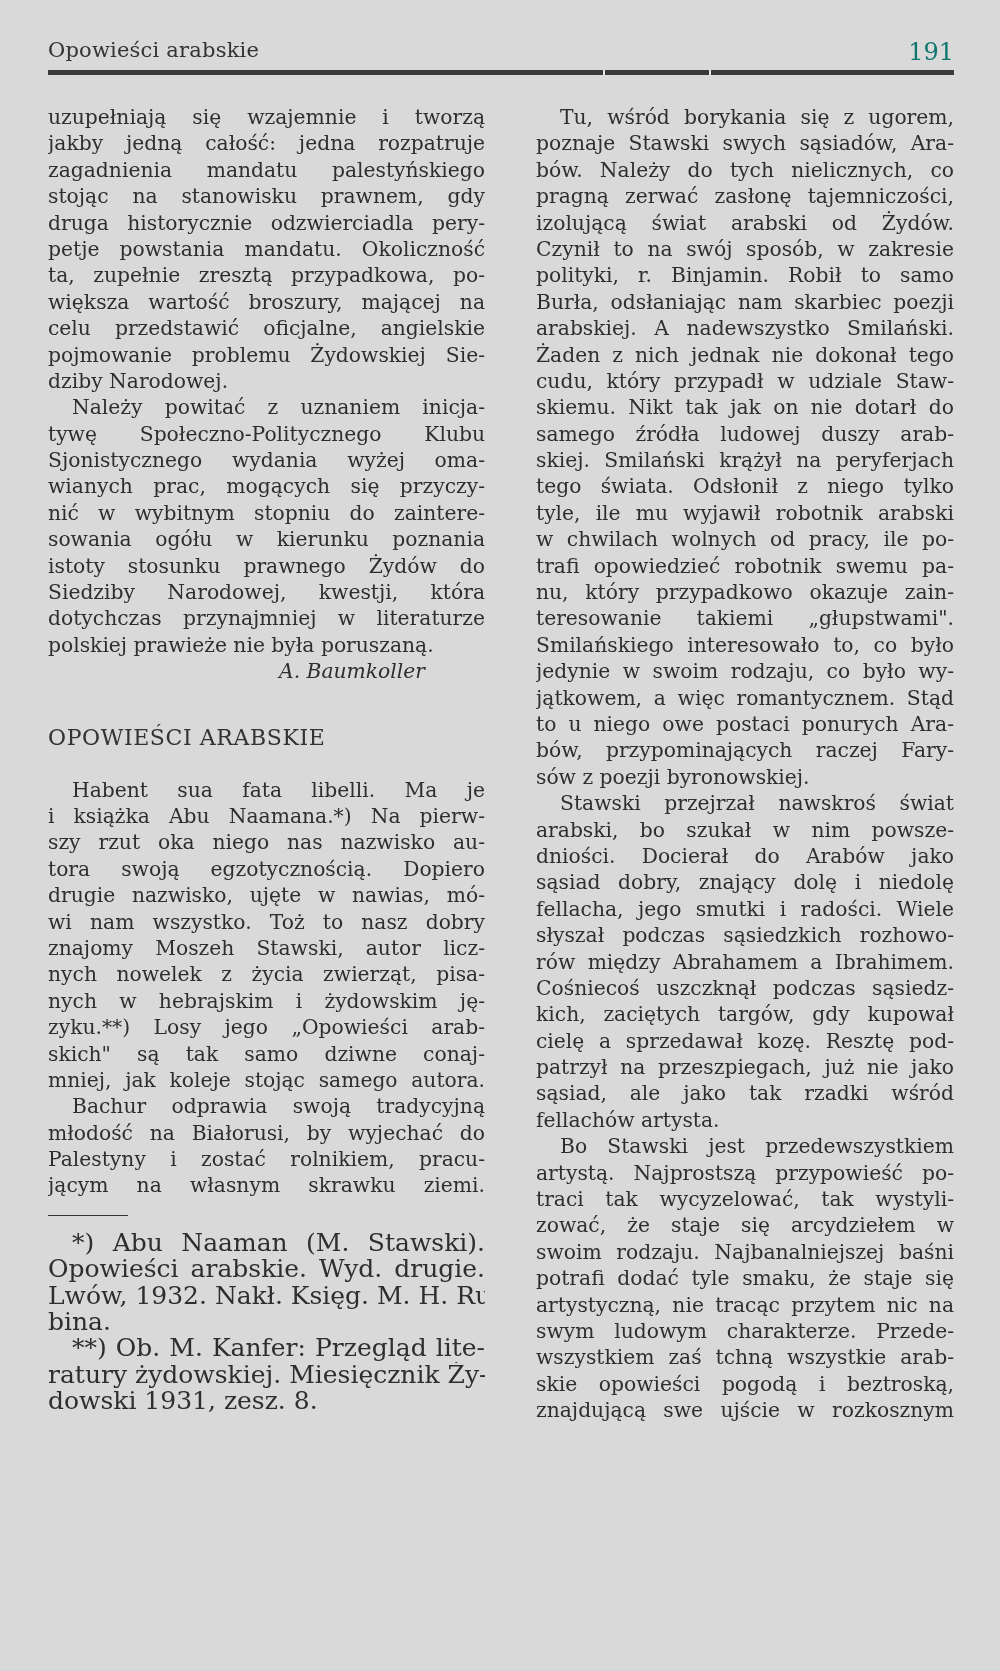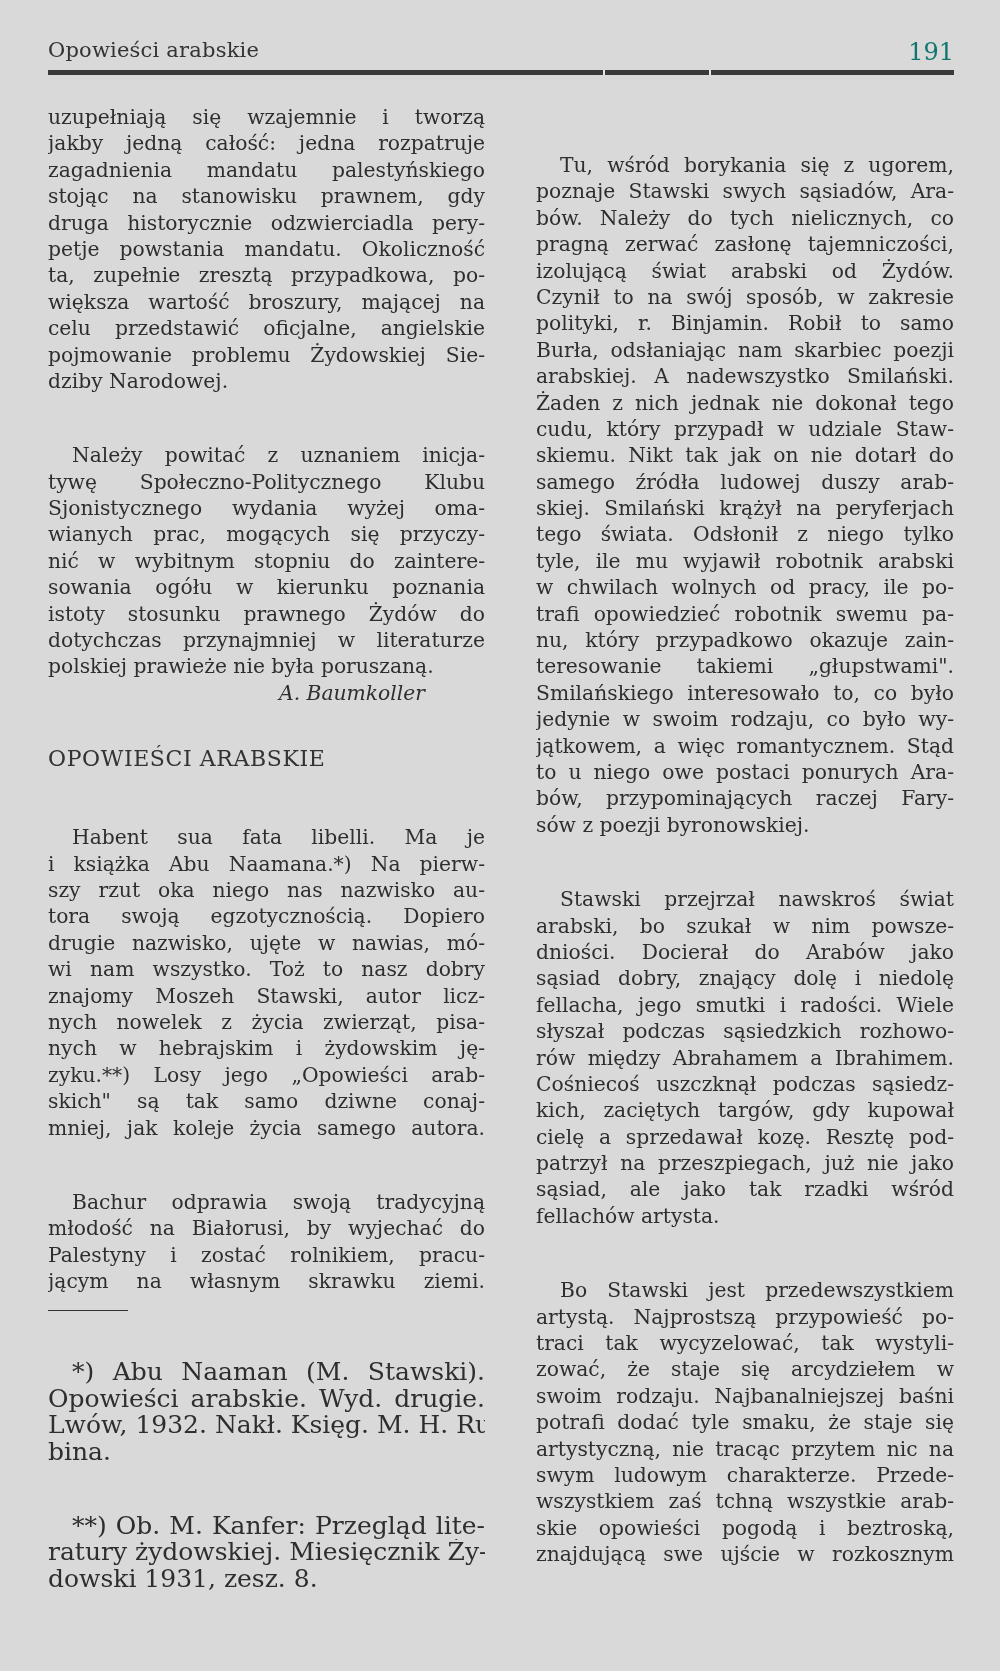--- a/index.html
+++ b/index.html
@@ -35,21 +35,21 @@
     color: #2e2e2e;
   }
   .col.left { left: 48px; width: 437px; }
   .col.right { left: 536px; width: 418px; }
   .line {
     display: block; white-space: nowrap;
     text-align: justify; text-align-last: justify;
     height: 26.4px; overflow: hidden;
   }
   .line.last { text-align-last: left; }
-  .line.indent { padding-left: 24px; margin-top: 48px; }
+  .line.indent { padding-left: 24px; }
   .line.right-align { text-align: left; text-align-last: right; font-style: italic; padding-right: 60px; }
   .section-title {
     display: block; margin-top: 40px; margin-bottom: 22px;
     font-size: 22px; letter-spacing: 0.6px; color: #333;
     height: 30px;
   }
   .fn-rule { display: block; width: 80px; height: 1px; background: #333; margin: 16px 0 14px 0; }
   .footnotes { font-size: 25px; }
 </style>
 </head>
@@ -77,40 +77,41 @@
     <span class="line">celu przedstawić oficjalne, angielskie</span>
     <span class="line">pojmowanie problemu Żydowskiej Sie-</span>
     <span class="line last">dziby Narodowej.</span>
     <span class="line indent">Należy powitać z uznaniem inicja-</span>
     <span class="line">tywę Społeczno-Politycznego Klubu</span>
     <span class="line">Sjonistycznego wydania wyżej oma-</span>
     <span class="line">wianych prac, mogących się przyczy-</span>
     <span class="line">nić w wybitnym stopniu do zaintere-</span>
     <span class="line">sowania ogółu w kierunku poznania</span>
     <span class="line">istoty stosunku prawnego Żydów do</span>
+    <span class="line">Siedziby Narodowej, kwestji, która</span>
     <span class="line">dotychczas przynajmniej w literaturze</span>
     <span class="line last">polskiej prawieże nie była poruszaną.</span>
     <span class="line right-align">A. Baumkoller</span>
   </div>
 
   <span class="section-title">OPOWIEŚCI ARABSKIE</span>
 
   <div>
     <span class="line indent">Habent sua fata libelli. Ma je</span>
     <span class="line">i książka Abu Naamana.*) Na pierw-</span>
     <span class="line">szy rzut oka niego nas nazwisko au-</span>
     <span class="line">tora swoją egzotycznością. Dopiero</span>
     <span class="line">drugie nazwisko, ujęte w nawias, mó-</span>
     <span class="line">wi nam wszystko. Toż to nasz dobry</span>
     <span class="line">znajomy Moszeh Stawski, autor licz-</span>
     <span class="line">nych nowelek z życia zwierząt, pisa-</span>
     <span class="line">nych w hebrajskim i żydowskim ję-</span>
     <span class="line">zyku.**) Losy jego „Opowieści arab-</span>
     <span class="line">skich" są tak samo dziwne conaj-</span>
-    <span class="line">mniej, jak koleje życia samego autora.</span>
+    <span class="line">mniej, jak koleje stojąc samego autora.</span>
     <span class="line indent">Bachur odprawia swoją tradycyjną</span>
     <span class="line">młodość na Białorusi, by wyjechać do</span>
     <span class="line">Palestyny i zostać rolnikiem, pracu-</span>
     <span class="line">jącym na własnym skrawku ziemi.</span>
   </div>
 
   <span class="fn-rule"></span>
 
   <div class="footnotes">
     <span class="line indent">*) Abu Naaman (M. Stawski).</span>

